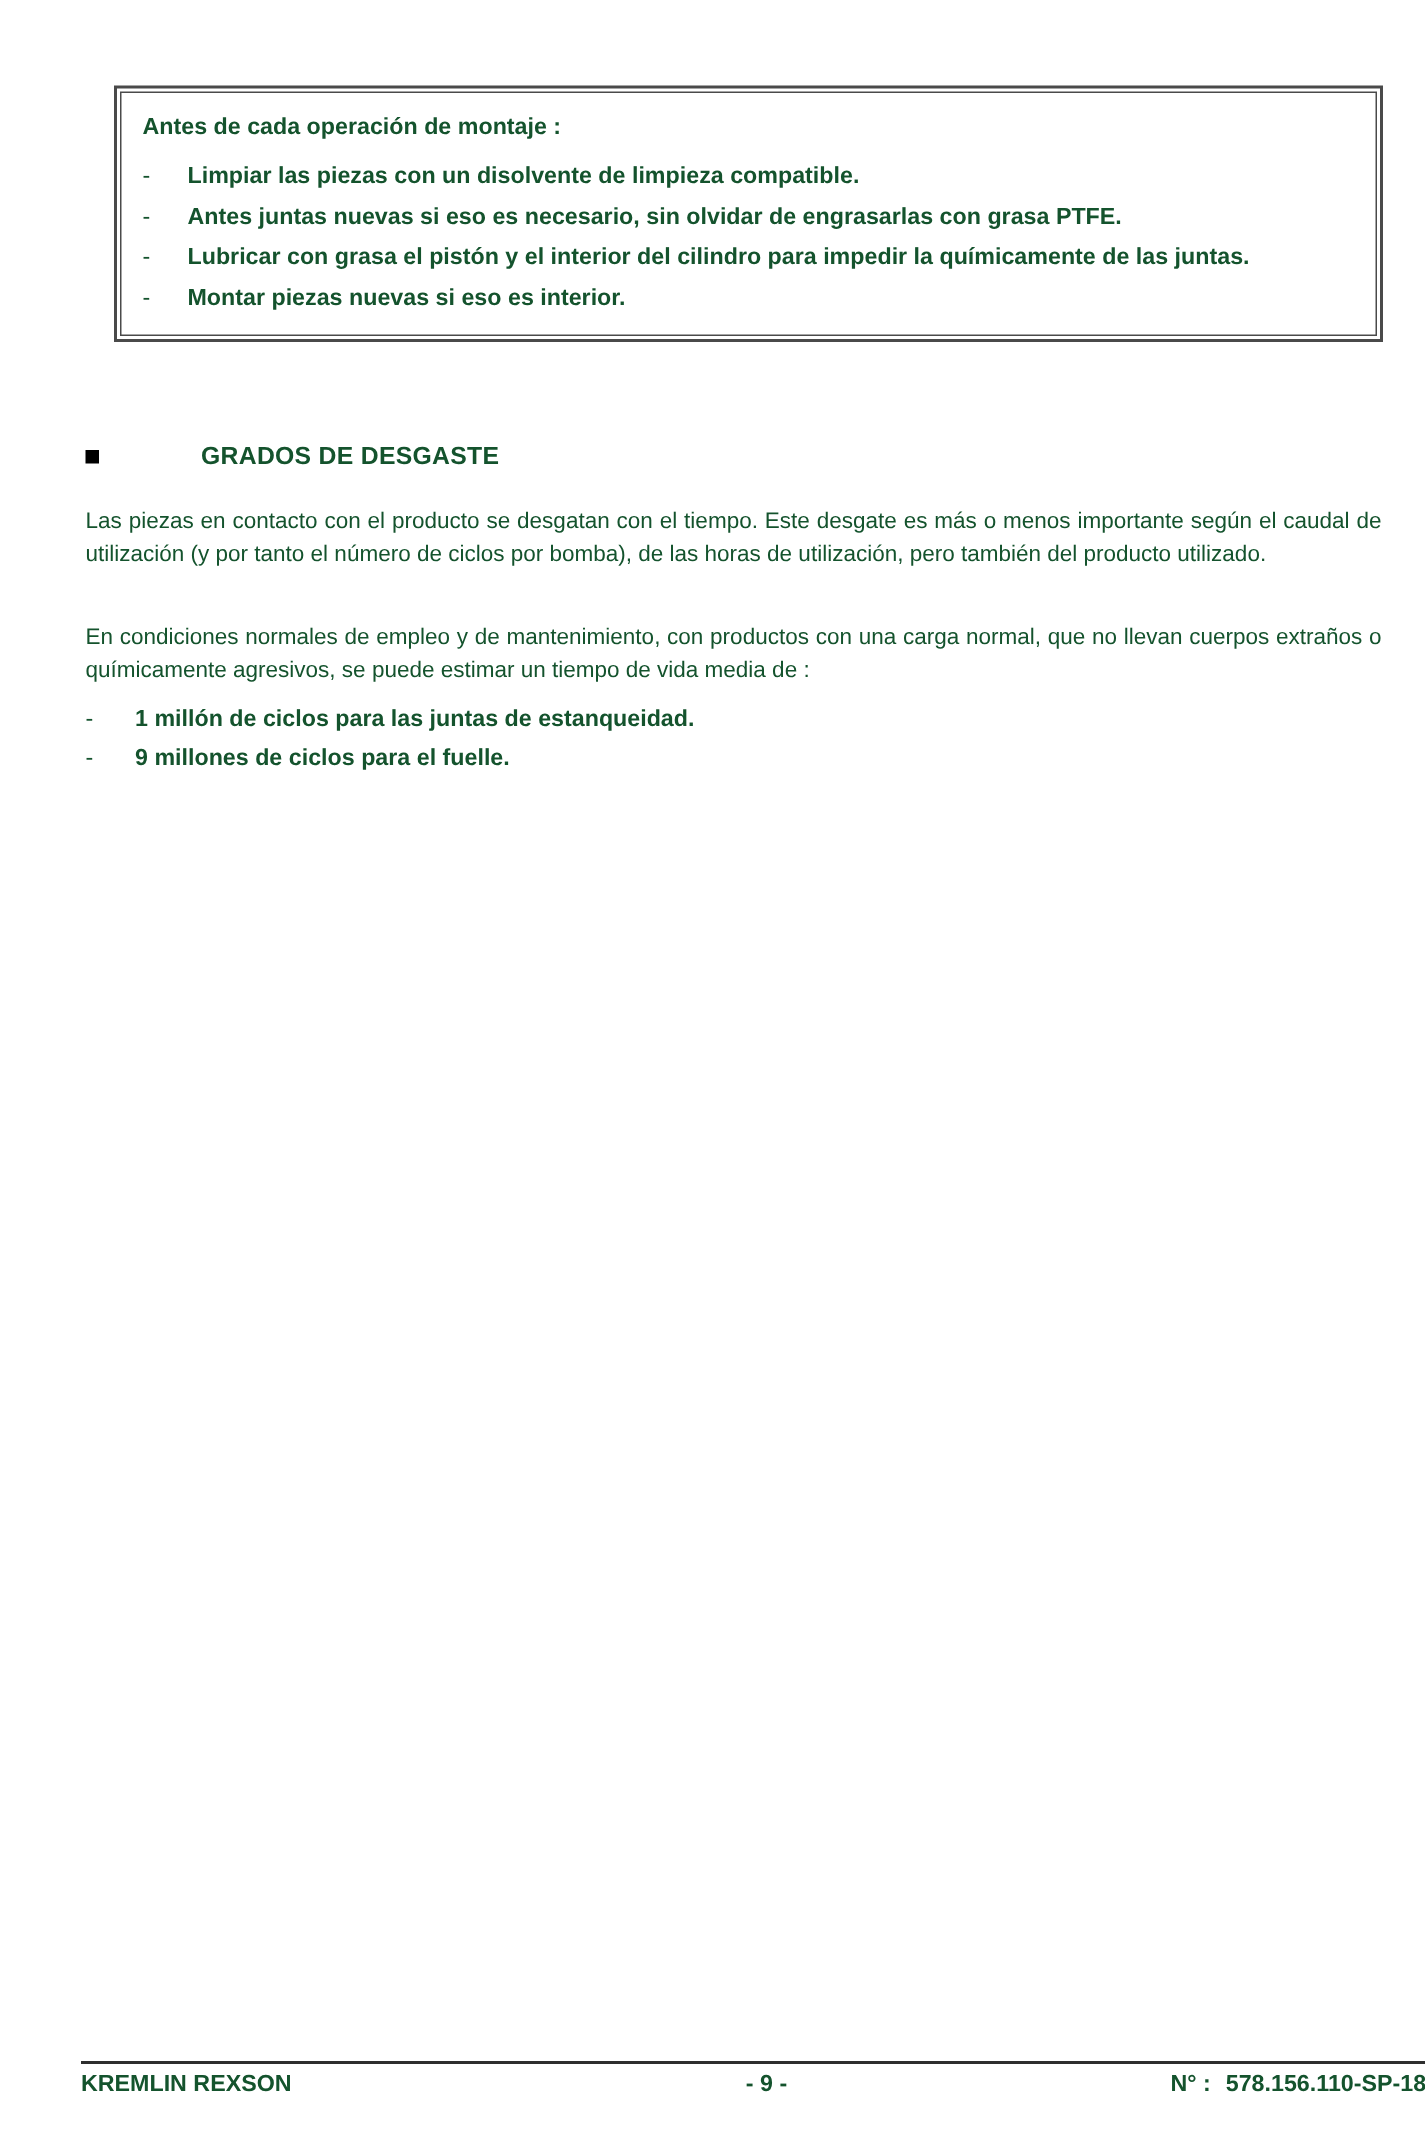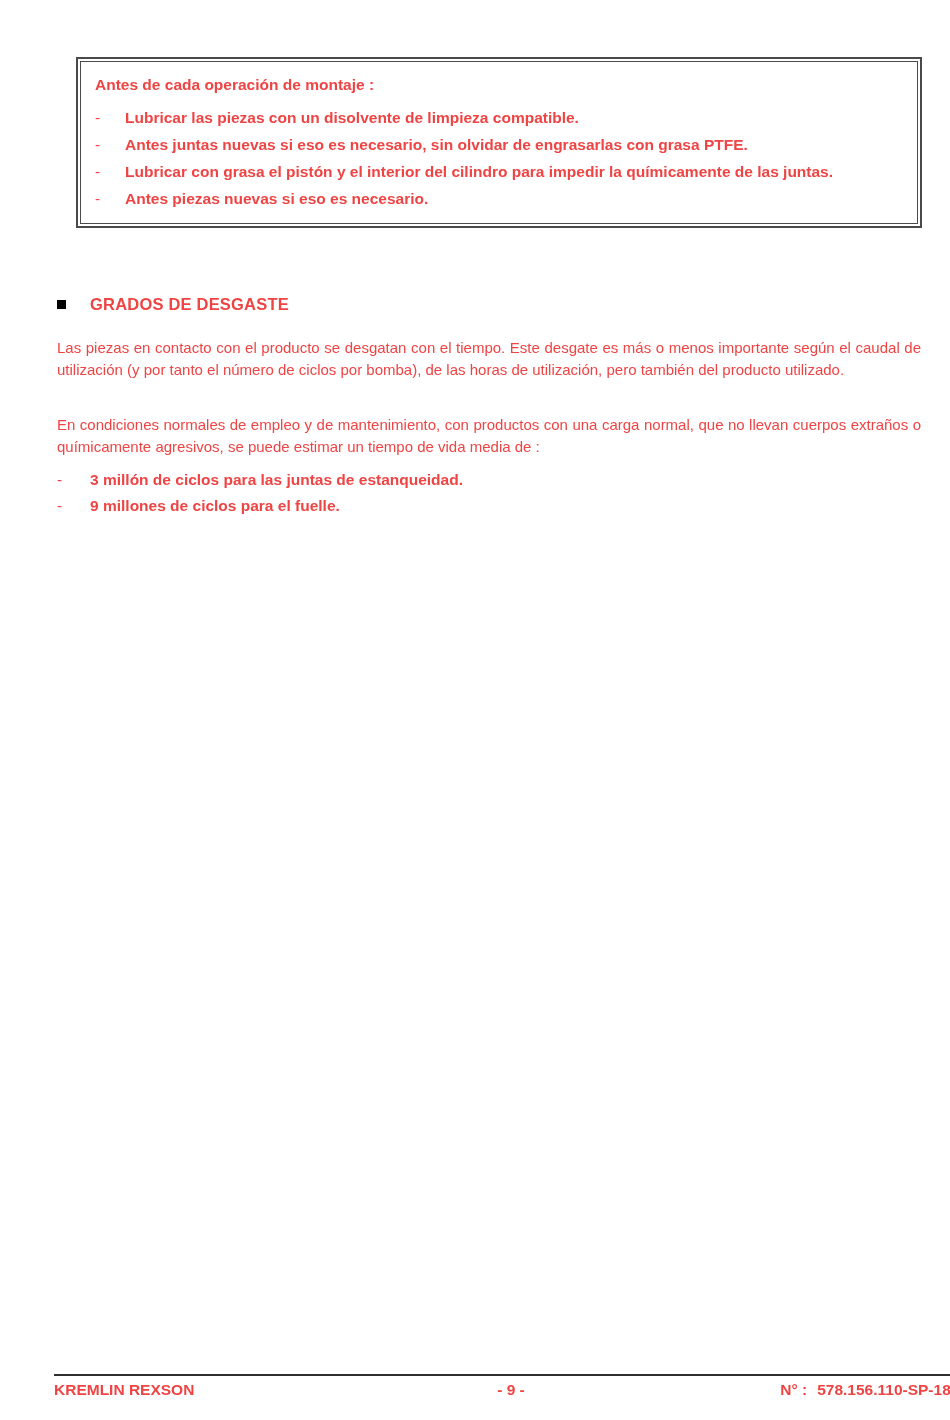--- a/index.html
+++ b/index.html
@@ -2,21 +2,21 @@
 <html><head>
 <meta charset="utf-8">
 <style>
   * { margin: 0; padding: 0; box-sizing: border-box; }
   html, body { background: #ffffff; }
   .page {
     position: relative;
     width: 950px;
     height: 1420px;
     background: #ffffff;
-    color: #ef4444;
+    color: #14532d;
     font-family: "Liberation Sans", "DejaVu Sans", sans-serif;
     overflow: hidden;
   }
 
   
   .notice-box {
     position: absolute;
     left: 76px;
     top: 57px;
     width: 846px;
@@ -48,20 +48,21 @@
   }
   .item-text { flex: 1; }
 
   
   .section-heading {
     position: absolute;
     left: 57px;
     top: 295px;
     display: flex;
     align-items: center;
+    gap: 44px;
   }
   .square-bullet {
     width: 9px;
     height: 9px;
     background: #000000;
     margin-right: 24px;
     flex: 0 0 9px;
   }
   .heading-text {
     font-weight: bold;
@@ -120,49 +121,49 @@
 <body>
 
 <div class="page">
 
   <div class="notice-box">
     <div class="notice-inner">
       <div class="notice-title">Antes de cada operación de montaje :</div>
 
       <div class="notice-item">
         <span class="dash-col">-</span>
-        <span class="item-text">Lubricar las piezas con un disolvente de limpieza compatible.</span>
+        <span class="item-text">Limpiar las piezas con un disolvente de limpieza compatible.</span>
       </div>
       <div class="notice-item">
         <span class="dash-col">-</span>
         <span class="item-text">Antes juntas nuevas si eso es necesario, sin olvidar de engrasarlas con grasa PTFE.</span>
       </div>
       <div class="notice-item">
         <span class="dash-col">-</span>
         <span class="item-text">Lubricar con grasa el pistón y el interior del cilindro para impedir la químicamente de las juntas.</span>
       </div>
       <div class="notice-item">
         <span class="dash-col">-</span>
-        <span class="item-text">Antes piezas nuevas si eso es necesario.</span>
+        <span class="item-text">Montar piezas nuevas si eso es interior.</span>
       </div>
     </div>
   </div>
 
   <div class="section-heading">
     <span class="square-bullet"></span>
     <span class="heading-text">GRADOS DE DESGASTE</span>
   </div>
 
   <p class="para para-1">Las piezas en contacto con el producto se desgatan con el tiempo. Este desgate es más o menos importante según el caudal de utilización (y por tanto el número de ciclos por bomba), de las horas de utilización, pero también del producto utilizado.</p>
   <p class="para para-2">En condiciones normales de empleo y de mantenimiento, con productos con una carga normal, que no llevan cuerpos extraños o químicamente agresivos, se puede estimar un tiempo de vida media de :</p>
 
   <div class="life-list">
     <div class="life-item">
       <span class="dash-col">-</span>
-      <span class="item-text">3 millón de ciclos para las juntas de estanqueidad.</span>
+      <span class="item-text">1 millón de ciclos para las juntas de estanqueidad.</span>
     </div>
     <div class="life-item">
       <span class="dash-col">-</span>
       <span class="item-text">9 millones de ciclos para el fuelle.</span>
     </div>
   </div>
 
   <div class="footer">
     <span class="footer-left">KREMLIN REXSON</span>
     <span class="footer-center">- 9 -</span>

